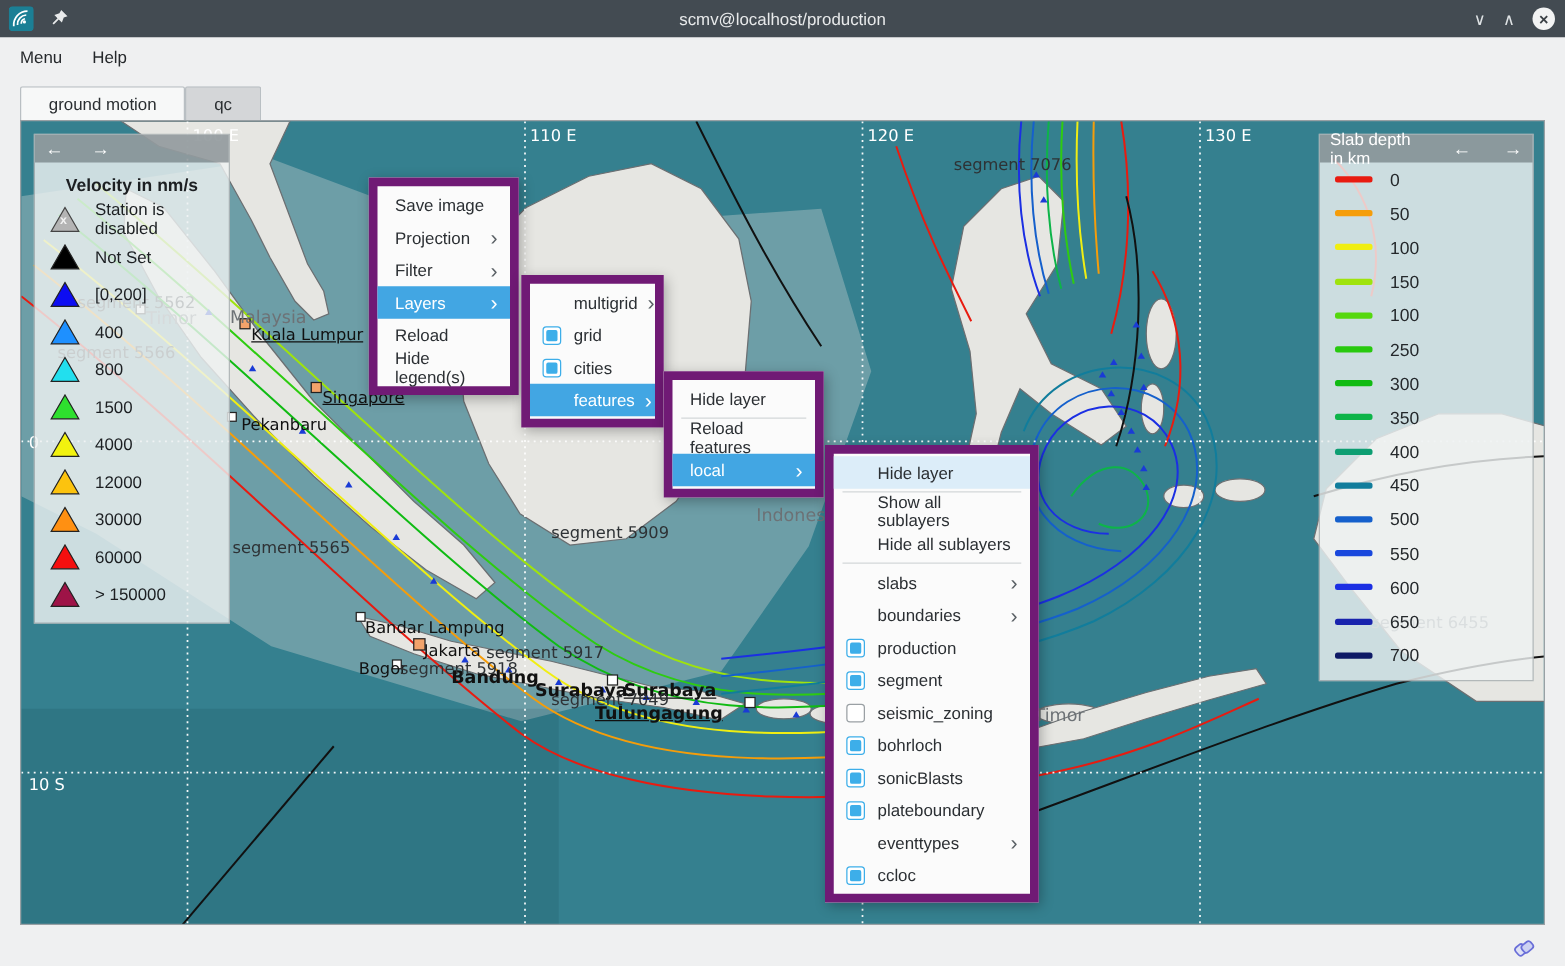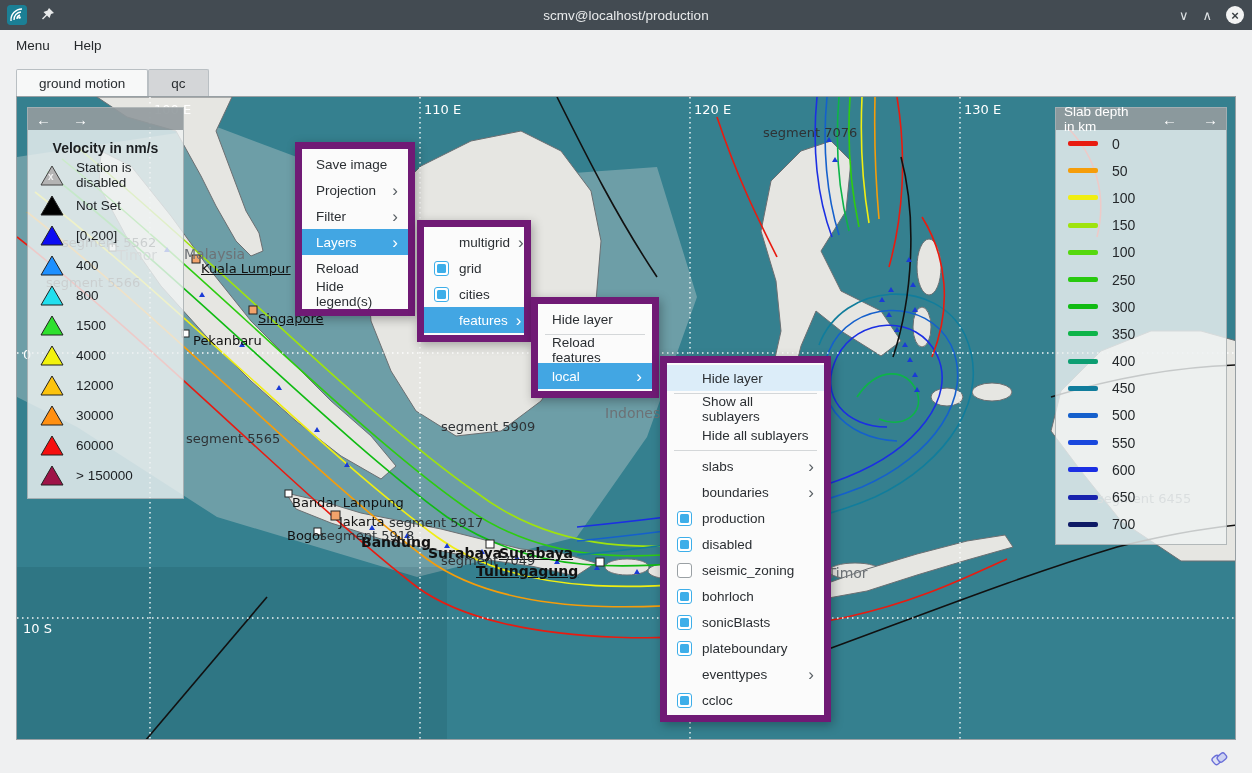--- a/index.html
+++ b/index.html
@@ -512,21 +512,21 @@
       <span class="cbspacer"></span>
       <span>boundaries</span>
       <span class="arrow">›</span>
     </div>
   <div class="mi">
       <span class="cb on"></span>
       <span>production</span>
     </div>
   <div class="mi">
       <span class="cb on"></span>
-      <span>disabled</span>
+      <span>segment</span>
     </div>
   <div class="mi">
       <span class="cb"></span>
       <span>seismic_zoning</span>
     </div>
   <div class="mi">
       <span class="cb on"></span>
       <span>bohrloch</span>
     </div>
   <div class="mi">

